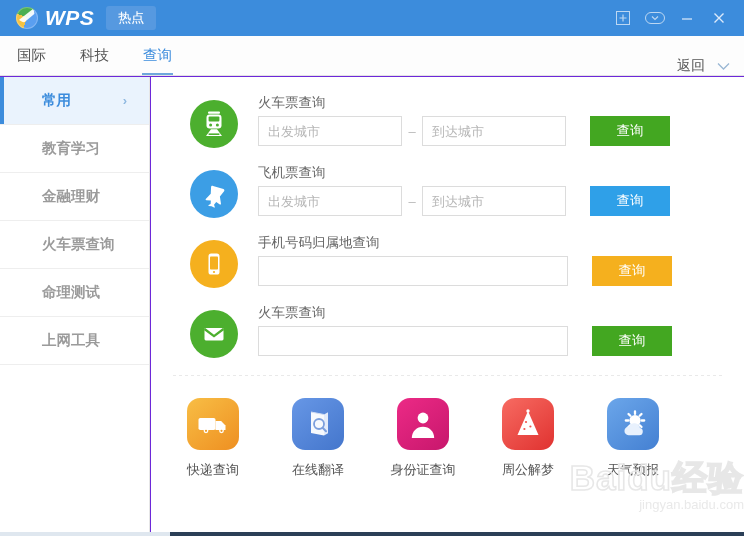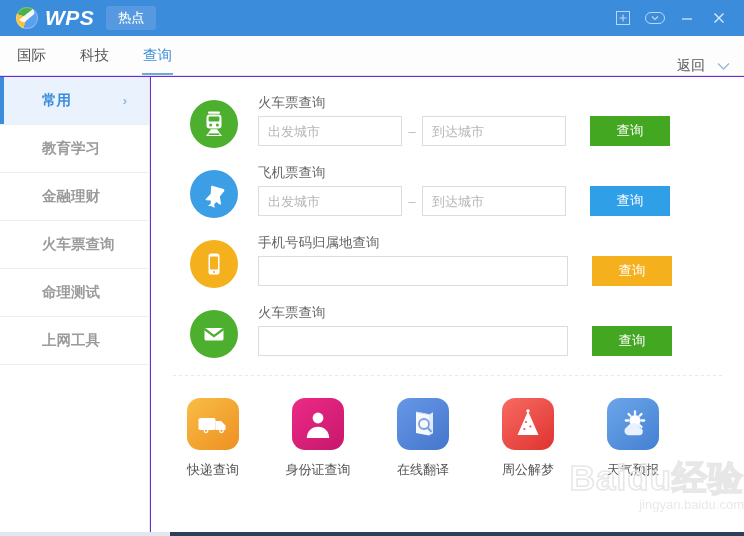--- a/index.html
+++ b/index.html
@@ -333,40 +333,40 @@
             <circle cx="10" cy="19.8" r="2.4"></circle>
               <circle cx="25.5" cy="19.8" r="2.4"></circle>
             <circle cx="10" cy="19.8" r="1.1" fill="#EE9B25"></circle>
               <circle cx="25.5" cy="19.8" r="1.1" fill="#EE9B25"></circle>
           </svg>
         </div>
         <div class="sc-label">快递查询</div>
       </div>
 
       <div class="sc">
-        <div class="sc-icon" style="background:linear-gradient(140deg,#EC2A86,#C7176C)">
-          <svg width="30" height="32" viewBox="0 0 30 32" fill="#fff">
-            <circle cx="15" cy="10" r="5.4"></circle>
-            <path d="M3.8 30c0-6.4 5-11.2 11.2-11.2S26.2 23.6 26.2 30z"></path>
-          </svg>
-        </div>
-        <div class="sc-label">身份证查询</div>
-      </div>
-
-      <div class="sc">
         <div class="sc-icon" style="background:linear-gradient(140deg,#6797E6,#4476CC)">
           <svg width="32" height="32" viewBox="0 0 32 32">
             <path d="M9 4 22 6.5v21L9 25z" fill="#fff" opacity=".95"></path>
             <path d="M22 6.5 26 4.2v21L22 27.5z" fill="#e2ebfa"></path>
             <path d="M9 4 22 6.5" stroke="#cfdcf4" stroke-width="1" fill="none"></path>
             <circle cx="17" cy="16" r="5" fill="none" stroke="#7c9fdd" stroke-width="1.8"></circle>
             <path d="M20.6 19.8 24 23.3" stroke="#7c9fdd" stroke-width="2" stroke-linecap="round"></path>
           </svg>
         </div>
         <div class="sc-label">在线翻译</div>
+      </div>
+
+      <div class="sc">
+        <div class="sc-icon" style="background:linear-gradient(140deg,#EC2A86,#C7176C)">
+          <svg width="30" height="32" viewBox="0 0 30 32" fill="#fff">
+            <circle cx="15" cy="10" r="5.4"></circle>
+            <path d="M3.8 30c0-6.4 5-11.2 11.2-11.2S26.2 23.6 26.2 30z"></path>
+          </svg>
+        </div>
+        <div class="sc-label">身份证查询</div>
       </div>
 
       <div class="sc">
         <div class="sc-icon" style="background:linear-gradient(140deg,#F76B62,#E03230)">
           <svg width="30" height="32" viewBox="0 0 30 32">
             <path d="M15 3 25.5 27H4.5z" fill="#fff"></path>
             <circle cx="13" cy="14" r="1.1" fill="#F2554F"></circle>
             <circle cx="17.4" cy="18.5" r="1.1" fill="#F2554F"></circle>
             <circle cx="11.4" cy="21" r="1.1" fill="#F2554F"></circle>
             <circle cx="15" cy="3" r="1.7" fill="#fff"></circle>

